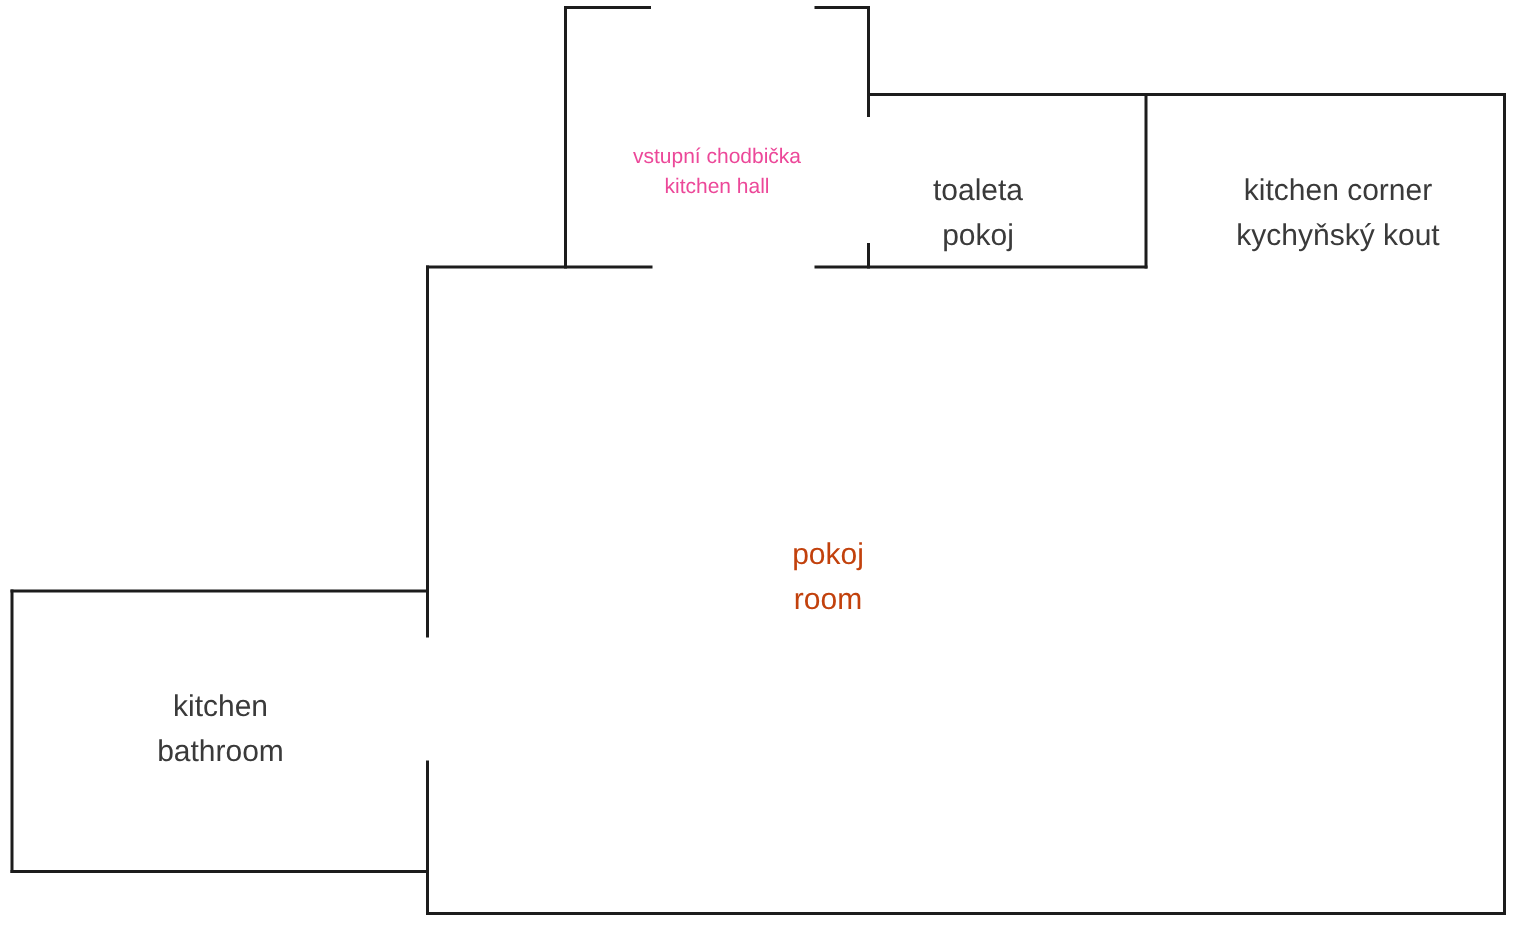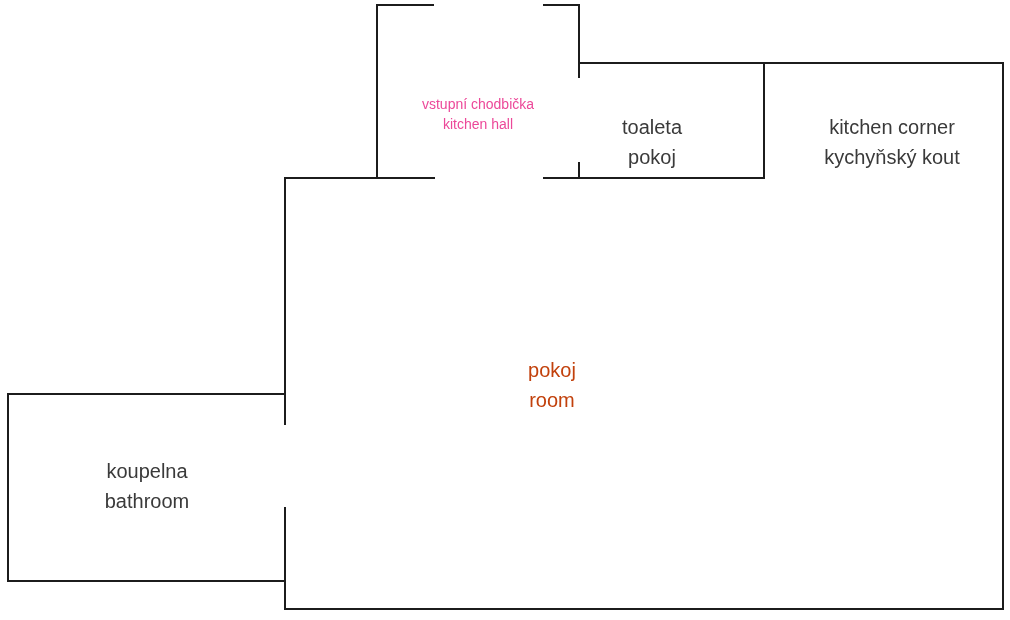--- a/index.html
+++ b/index.html
@@ -66,17 +66,17 @@
       </div>
       <div class="room-label kitchen-corner" style="left: 892px; top: 142px; color: rgb(58, 58, 58);">
         <div>kitchen corner</div>
         <div>kychyňský kout</div>
       </div>
       <div class="room-label room" style="left: 552px; top: 385px; color: #c2410c;">
         <div>pokoj</div>
         <div>room</div>
       </div>
       <div class="room-label bathroom" style="left: 147px; top: 486px; color: rgb(58, 58, 58);">
-        <div>koupelna</div>
+        <div>kitchen</div>
         <div>bathroom</div>
       </div>
     </div>
 </div>
 
 </body></html>

